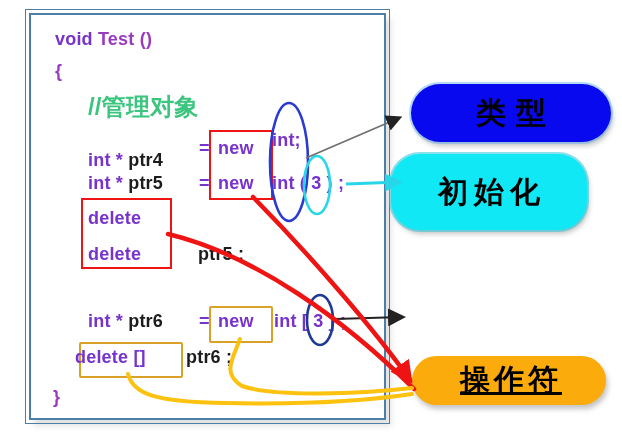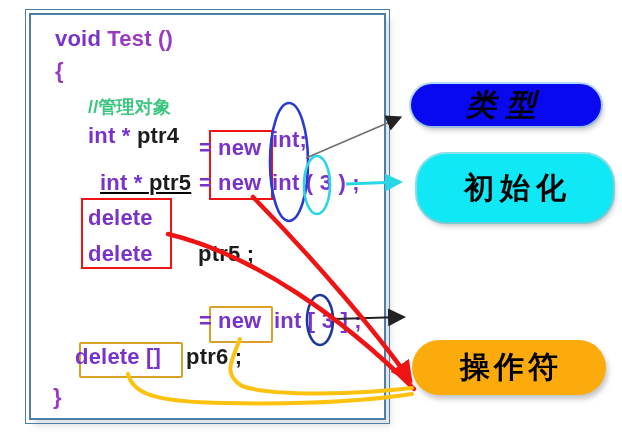--- a/index.html
+++ b/index.html
@@ -10,40 +10,40 @@
   
   #code-frame{
     position:absolute;left:29px;top:13px;width:353px;height:403px;
     background:#fff;
     border:2px solid var(--frame);
     outline:1px solid var(--frame);
     outline-offset:3px;
     box-shadow:5px 6px 6px rgba(170,170,170,.35);
   }
   
-  .tok{position:absolute;white-space:pre;font-weight:bold;font-size:22px;line-height:24px;z-index:3;letter-spacing:.2px;}
+  .tok{position:absolute;white-space:pre;font-weight:bold;font-size:18px;line-height:24px;z-index:3;letter-spacing:.2px;}
   .kw{color:var(--keyword);}
   .vr{color:var(--variable);}
-  .cm{color:var(--comment);font-size:18px;}
+  .cm{color:var(--comment);font-size:24px;}
   .br{color:#9a3ac0;}
   
   .hbox{position:absolute;z-index:2;background:transparent;}
   .hbox.red{border:2.5px solid var(--box_red);}
   .hbox.orange{border:2px solid var(--box_orange);border-radius:2px;}
   
   .pill{
     position:absolute;display:flex;align-items:center;justify-content:center;
     border-radius:29px;color:var(--pill_text);
     font-family:"Liberation Serif",serif;font-weight:bold;font-size:30px;
     box-shadow:2px 4px 5px rgba(140,140,140,.5);z-index:1;
   }
-  #pill-type{left:411px;top:84px;width:190px;height:42px;background:var(--pill_type);letter-spacing:10px;padding-left:0;box-shadow:0 0 0 2px rgba(90,170,240,.45),2px 4px 5px rgba(140,140,140,.5);font-style:italic;}
-  #pill-init{left:417px;top:154px;width:190px;height:68px;background:var(--pill_init);letter-spacing:6px;padding-left:6px;box-shadow:0 0 0 2px rgba(40,200,220,.55),2px 4px 5px rgba(140,140,140,.5);}
+  #pill-type{left:411px;top:84px;width:190px;height:58px;background:var(--pill_type);letter-spacing:10px;padding-left:10px;box-shadow:0 0 0 2px rgba(90,170,240,.45),2px 4px 5px rgba(140,140,140,.5);}
+  #pill-init{left:391px;top:154px;width:190px;height:76px;background:var(--pill_init);letter-spacing:6px;padding-left:6px;box-shadow:0 0 0 2px rgba(40,200,220,.55),2px 4px 5px rgba(140,140,140,.5);}
   #pill-count{left:412px;top:288px;width:193px;height:58px;background:var(--pill_count);letter-spacing:2px;padding-left:2px;}
-  #pill-operator{left:412px;top:340px;width:190px;height:55px;background:var(--pill_operator);letter-spacing:4px;padding-left:4px;}
+  #pill-operator{left:412px;top:356px;width:190px;height:49px;background:var(--pill_operator);letter-spacing:4px;padding-left:4px;text-decoration:underline;}
   
   #overlay{position:absolute;left:0;top:0;width:622px;height:438px;z-index:5;pointer-events:none;}
   .ell-blue{stroke:var(--ellipse_blue);stroke-width:2.6;fill:none;}
   .ell-cyan{stroke:var(--ellipse_cyan);stroke-width:2.6;fill:none;}
   .ell-navy{stroke:var(--ellipse_navy);stroke-width:2.6;fill:none;}
   .ln-gray{stroke:var(--arrow_gray);stroke-width:1.8;fill:none;}
   .ln-cyan{stroke:var(--ellipse_cyan);stroke-width:3;fill:none;}
   .ln-black{stroke:var(--arrow_black);stroke-width:2;fill:none;}
   .ln-red{stroke:var(--box_red);stroke-width:4.5;fill:none;stroke-linecap:round;}
   .ln-yellow{stroke:var(--line_yellow);stroke-width:4;fill:none;stroke-linecap:round;}
@@ -52,35 +52,36 @@
 <body>
 
 <div id="stage">
 
   <div id="code-frame"></div>
 
   <div class="tok" style="left:55px;top:27px;"><span class="kw">void</span><span class="br"> Test ()</span></div>
   <div class="tok br" style="left:55px;top:59px;">{</div>
   <div class="tok cm" style="left:88px;top:95px;">//管理对象</div>
 
-  <div class="tok" style="left:88px;top:124px;"><span class="kw">int * </span><span class="vr">ptr4</span></div>
+  <div class="tok" style="left:88px;top:148px;"><span class="kw">int * </span><span class="vr">ptr4</span></div>
   <div class="tok kw" style="left:199px;top:136px;">=</div>
   <div class="tok kw" style="left:218px;top:136px;">new</div>
   <div class="tok kw" style="left:272px;top:128px;">int;</div>
 
-  <div class="tok" style="left:100px;top:171px;text-decoration:underline;"><span class="kw">int * </span><span class="vr">ptr5</span></div>
+  <div class="tok" style="left:88px;top:171px;"><span class="kw">int * </span><span class="vr">ptr5</span></div>
   <div class="tok kw" style="left:199px;top:171px;">=</div>
   <div class="tok kw" style="left:218px;top:171px;">new</div>
   <div class="tok" style="left:272px;top:171px;"><span class="kw">int</span><span class="kw"> ( 3 ) ;</span></div>
 
   <div class="tok kw" style="left:88px;top:206px;">delete</div>
   <div class="tok kw" style="left:88px;top:242px;">delete</div>
   <div class="tok vr" style="left:198px;top:242px;">ptr5 ;</div>
 
 
+  <div class="tok" style="left:88px;top:309px;"><span class="kw">int * </span><span class="vr">ptr6</span></div>
   <div class="tok kw" style="left:199px;top:309px;">=</div>
   <div class="tok kw" style="left:218px;top:309px;">new</div>
   <div class="tok kw" style="left:274px;top:309px;">int [ 3 ] ;</div>
 
   <div class="tok kw" style="left:75px;top:345px;text-align:right;">delete []</div>
   <div class="tok vr" style="left:186px;top:345px;">ptr6 ;</div>
 
   <div class="tok br" style="left:53px;top:385px;">}</div>
 
   <div class="hbox red" style="left:209px;top:130px;width:60px;height:66px;"></div>

